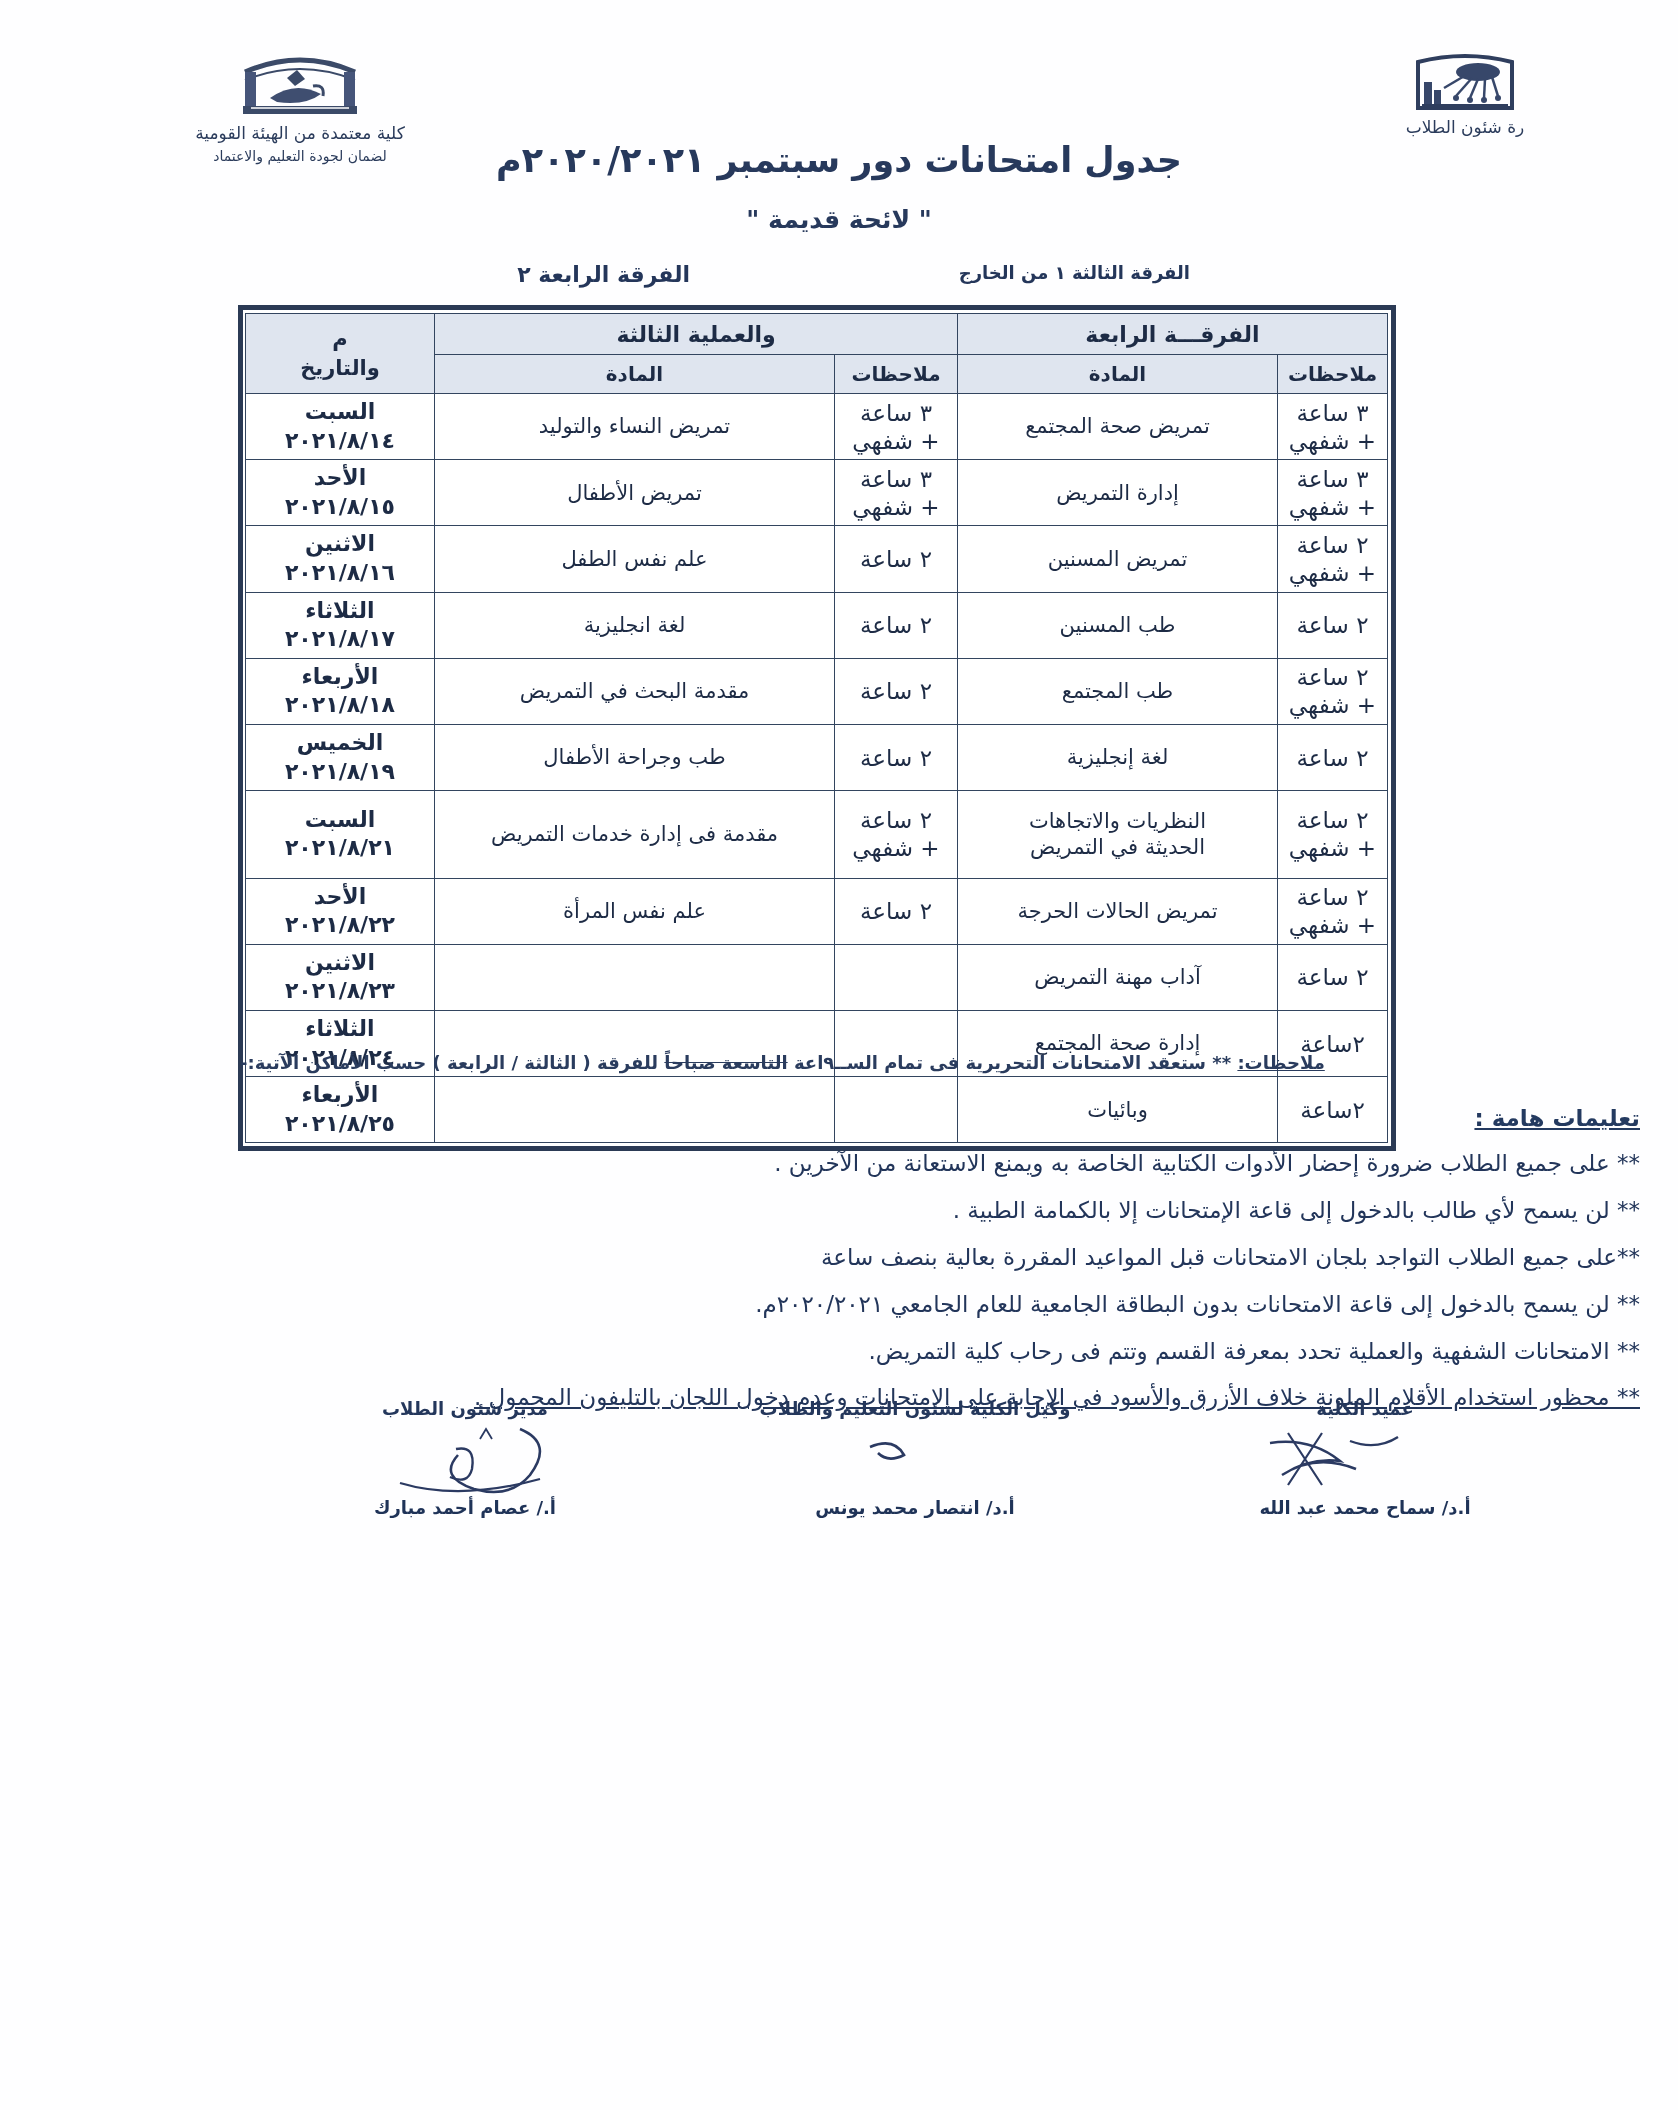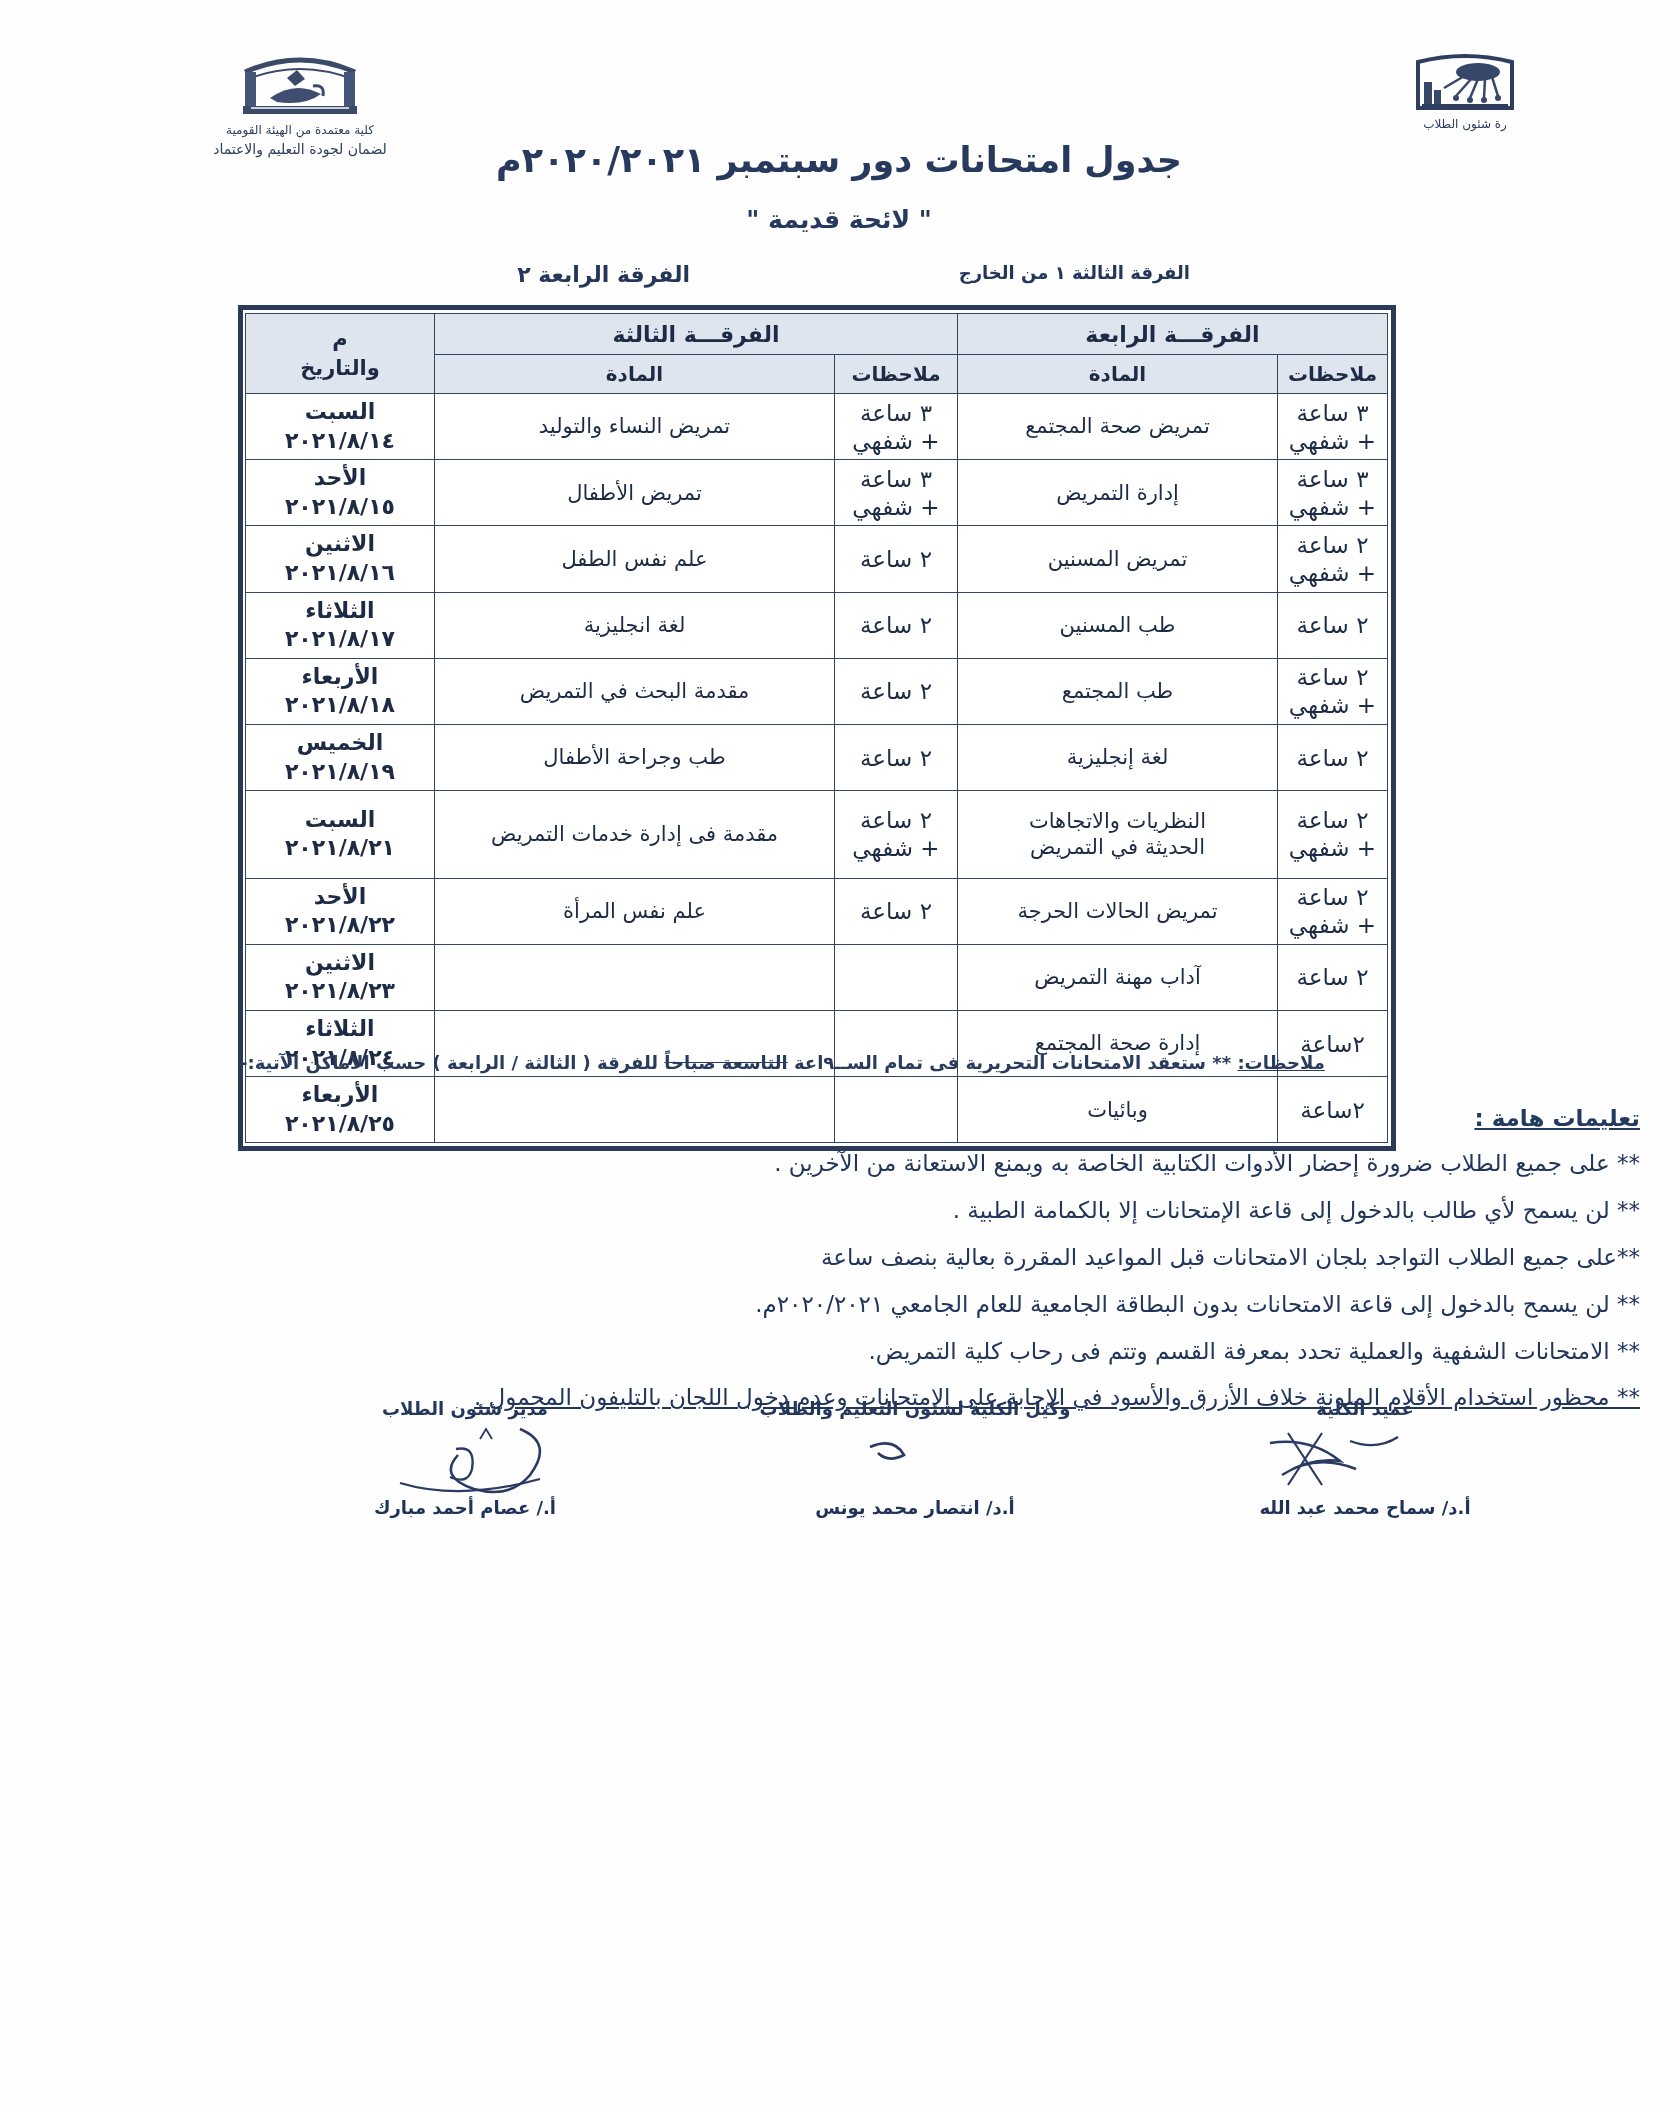--- a/index.html
+++ b/index.html
@@ -35,21 +35,21 @@
     right: 78px;
     top: 48px;
     width: 270px;
     text-align: center;
   }
   .crest {
     margin: 0 auto;
     display: block;
   }
   .logo-cap {
-    font-size: 12px;
+    font-size: 17px;
     color: #2b3c5c;
     line-height: 1.35;
     margin-top: 2px;
     letter-spacing: 0.2px;
   }
   .logo-cap.small { font-size: 14px; }
 
   
   .doc-title {
     position: absolute;
@@ -280,21 +280,21 @@
       <colgroup>
         <col class="c-notes4">
           <col class="c-subj4">
         <col class="c-notes3">
           <col class="c-subj3">
         <col class="c-date">
       </colgroup>
       <thead>
         <tr>
           <th class="th-group" colspan="2">الفرقـــة الرابعة</th>
-          <th class="th-group" colspan="2">الفرقـــة الثالثة</th>
+          <th class="th-group" colspan="2">والعملية الثالثة</th>
           <th class="th-date" rowspan="2">
             <div>م</div>
             <div>والتاريخ</div>
           </th>
         </tr>
         <tr>
           <th class="th-sub">ملاحظات</th>
           <th class="th-sub">المادة</th>
           <th class="th-sub">ملاحظات</th>
           <th class="th-sub">المادة</th>

